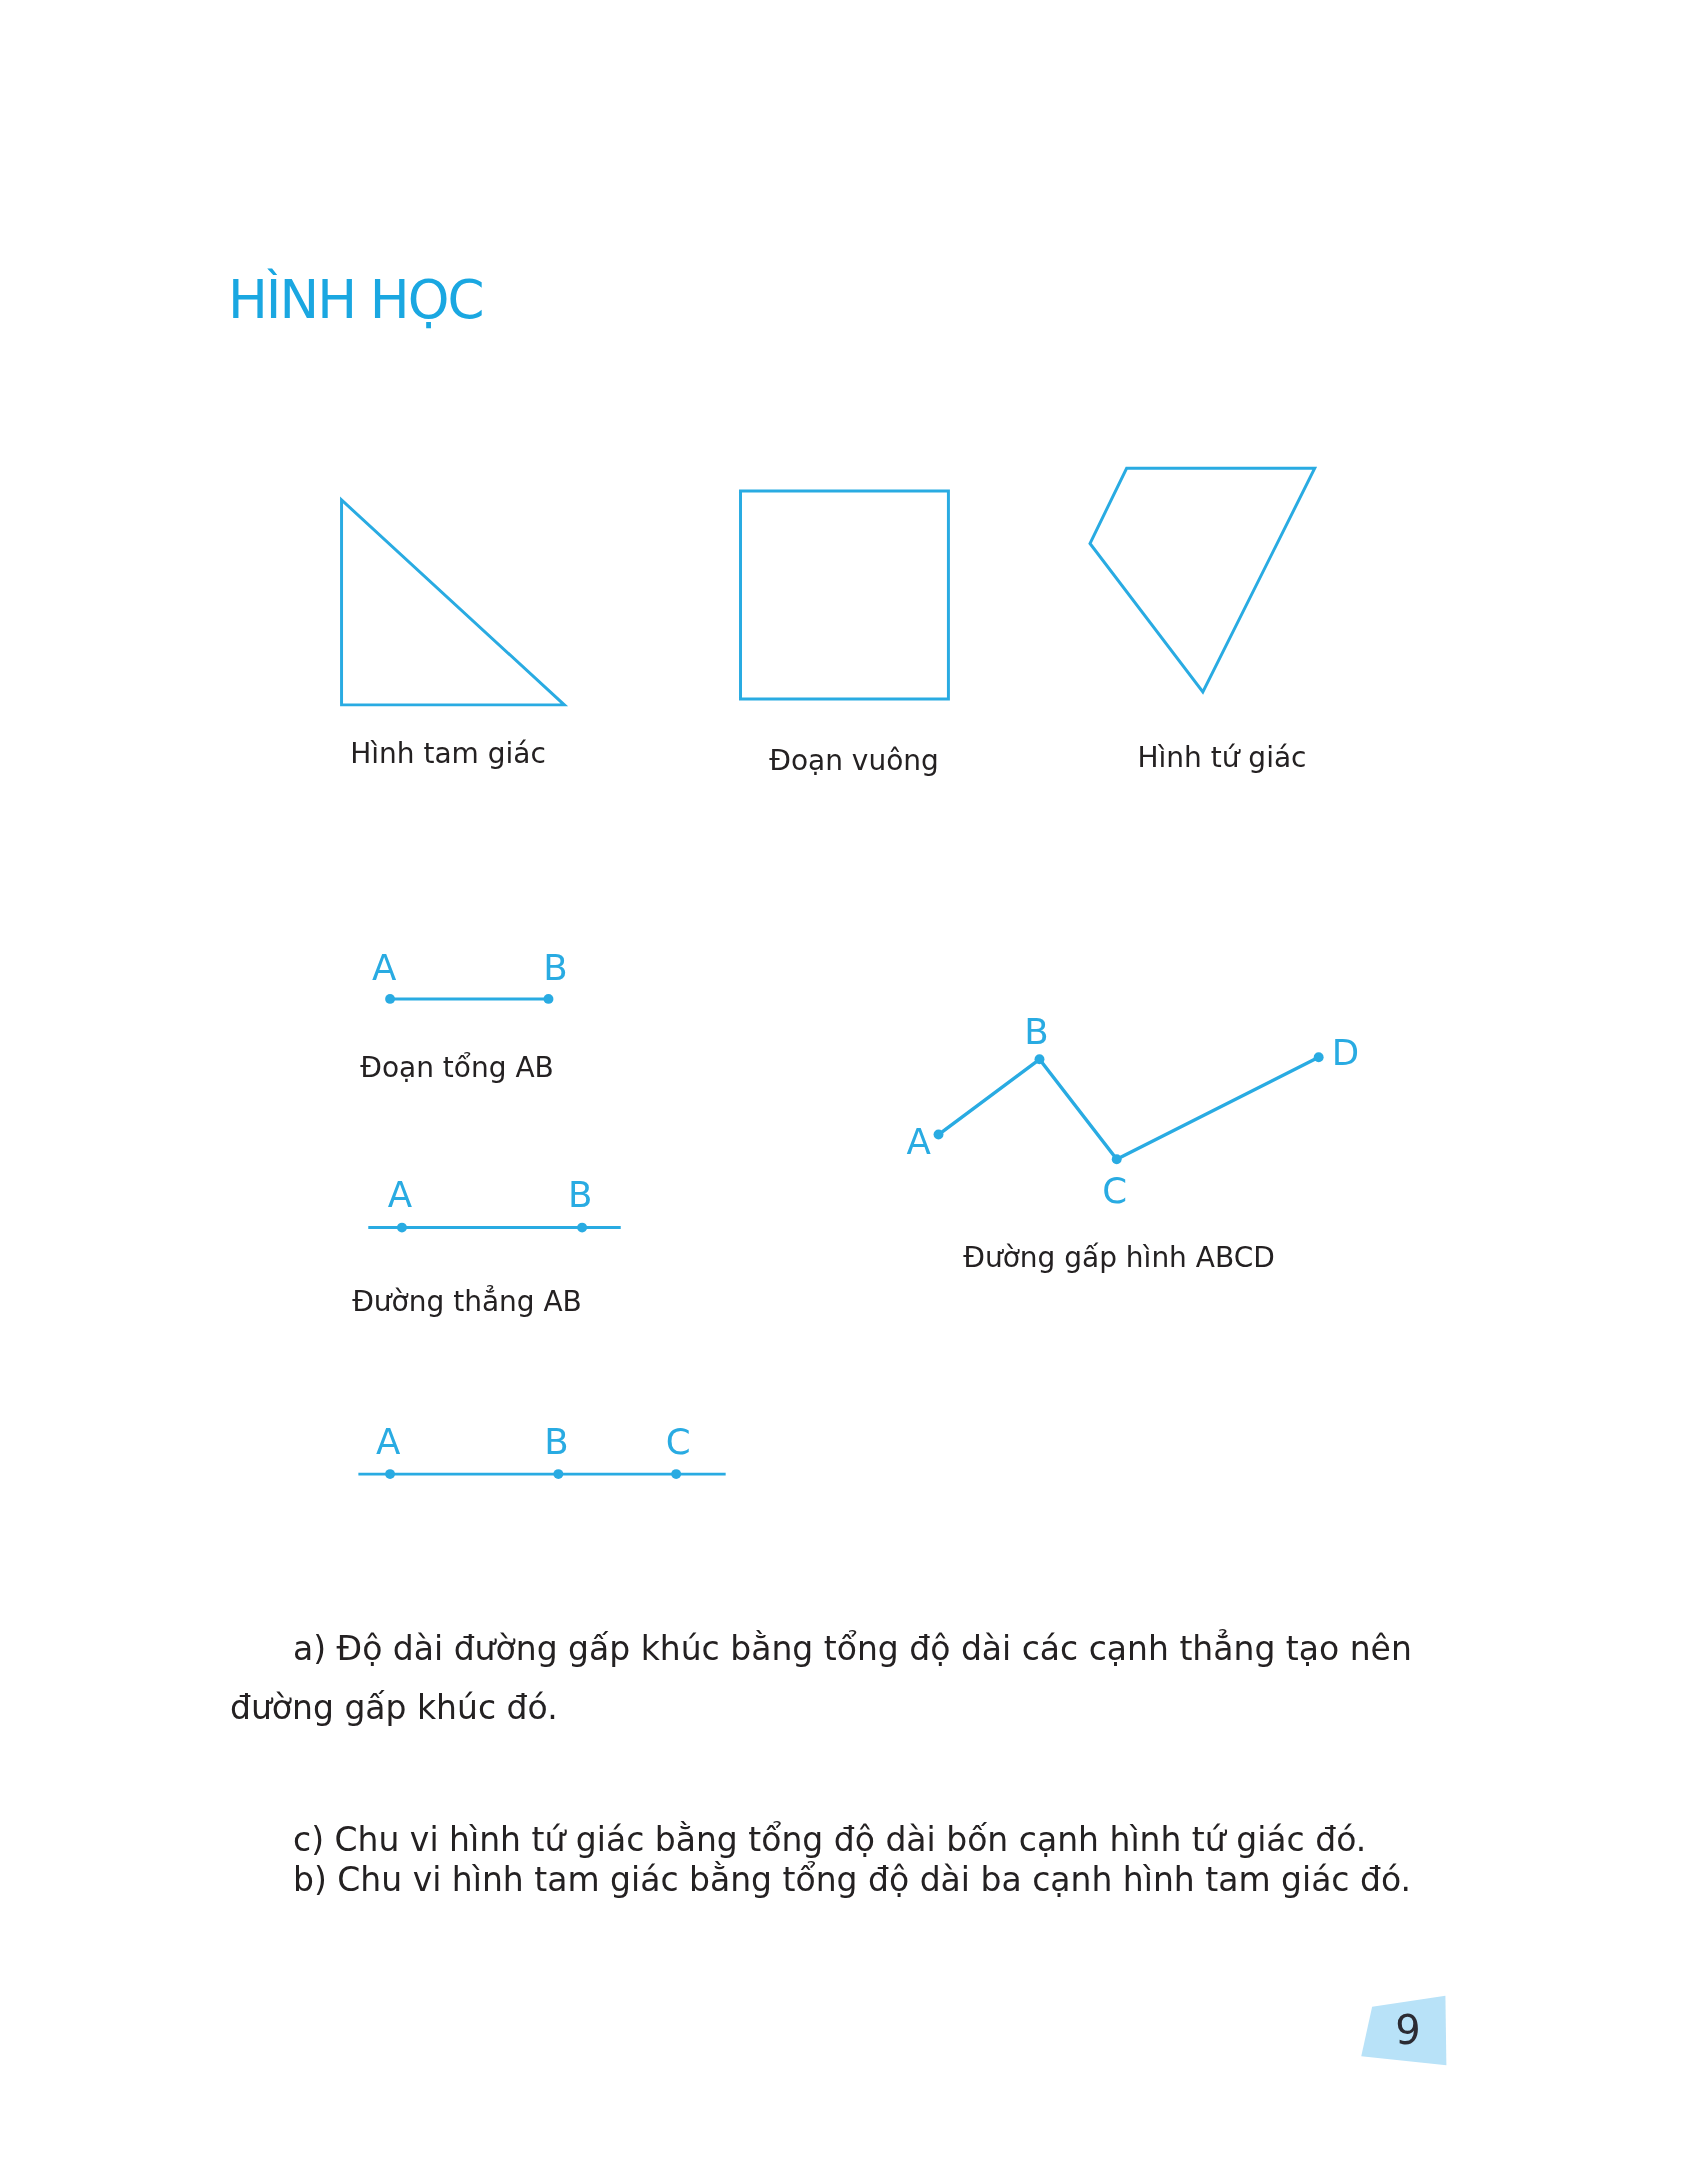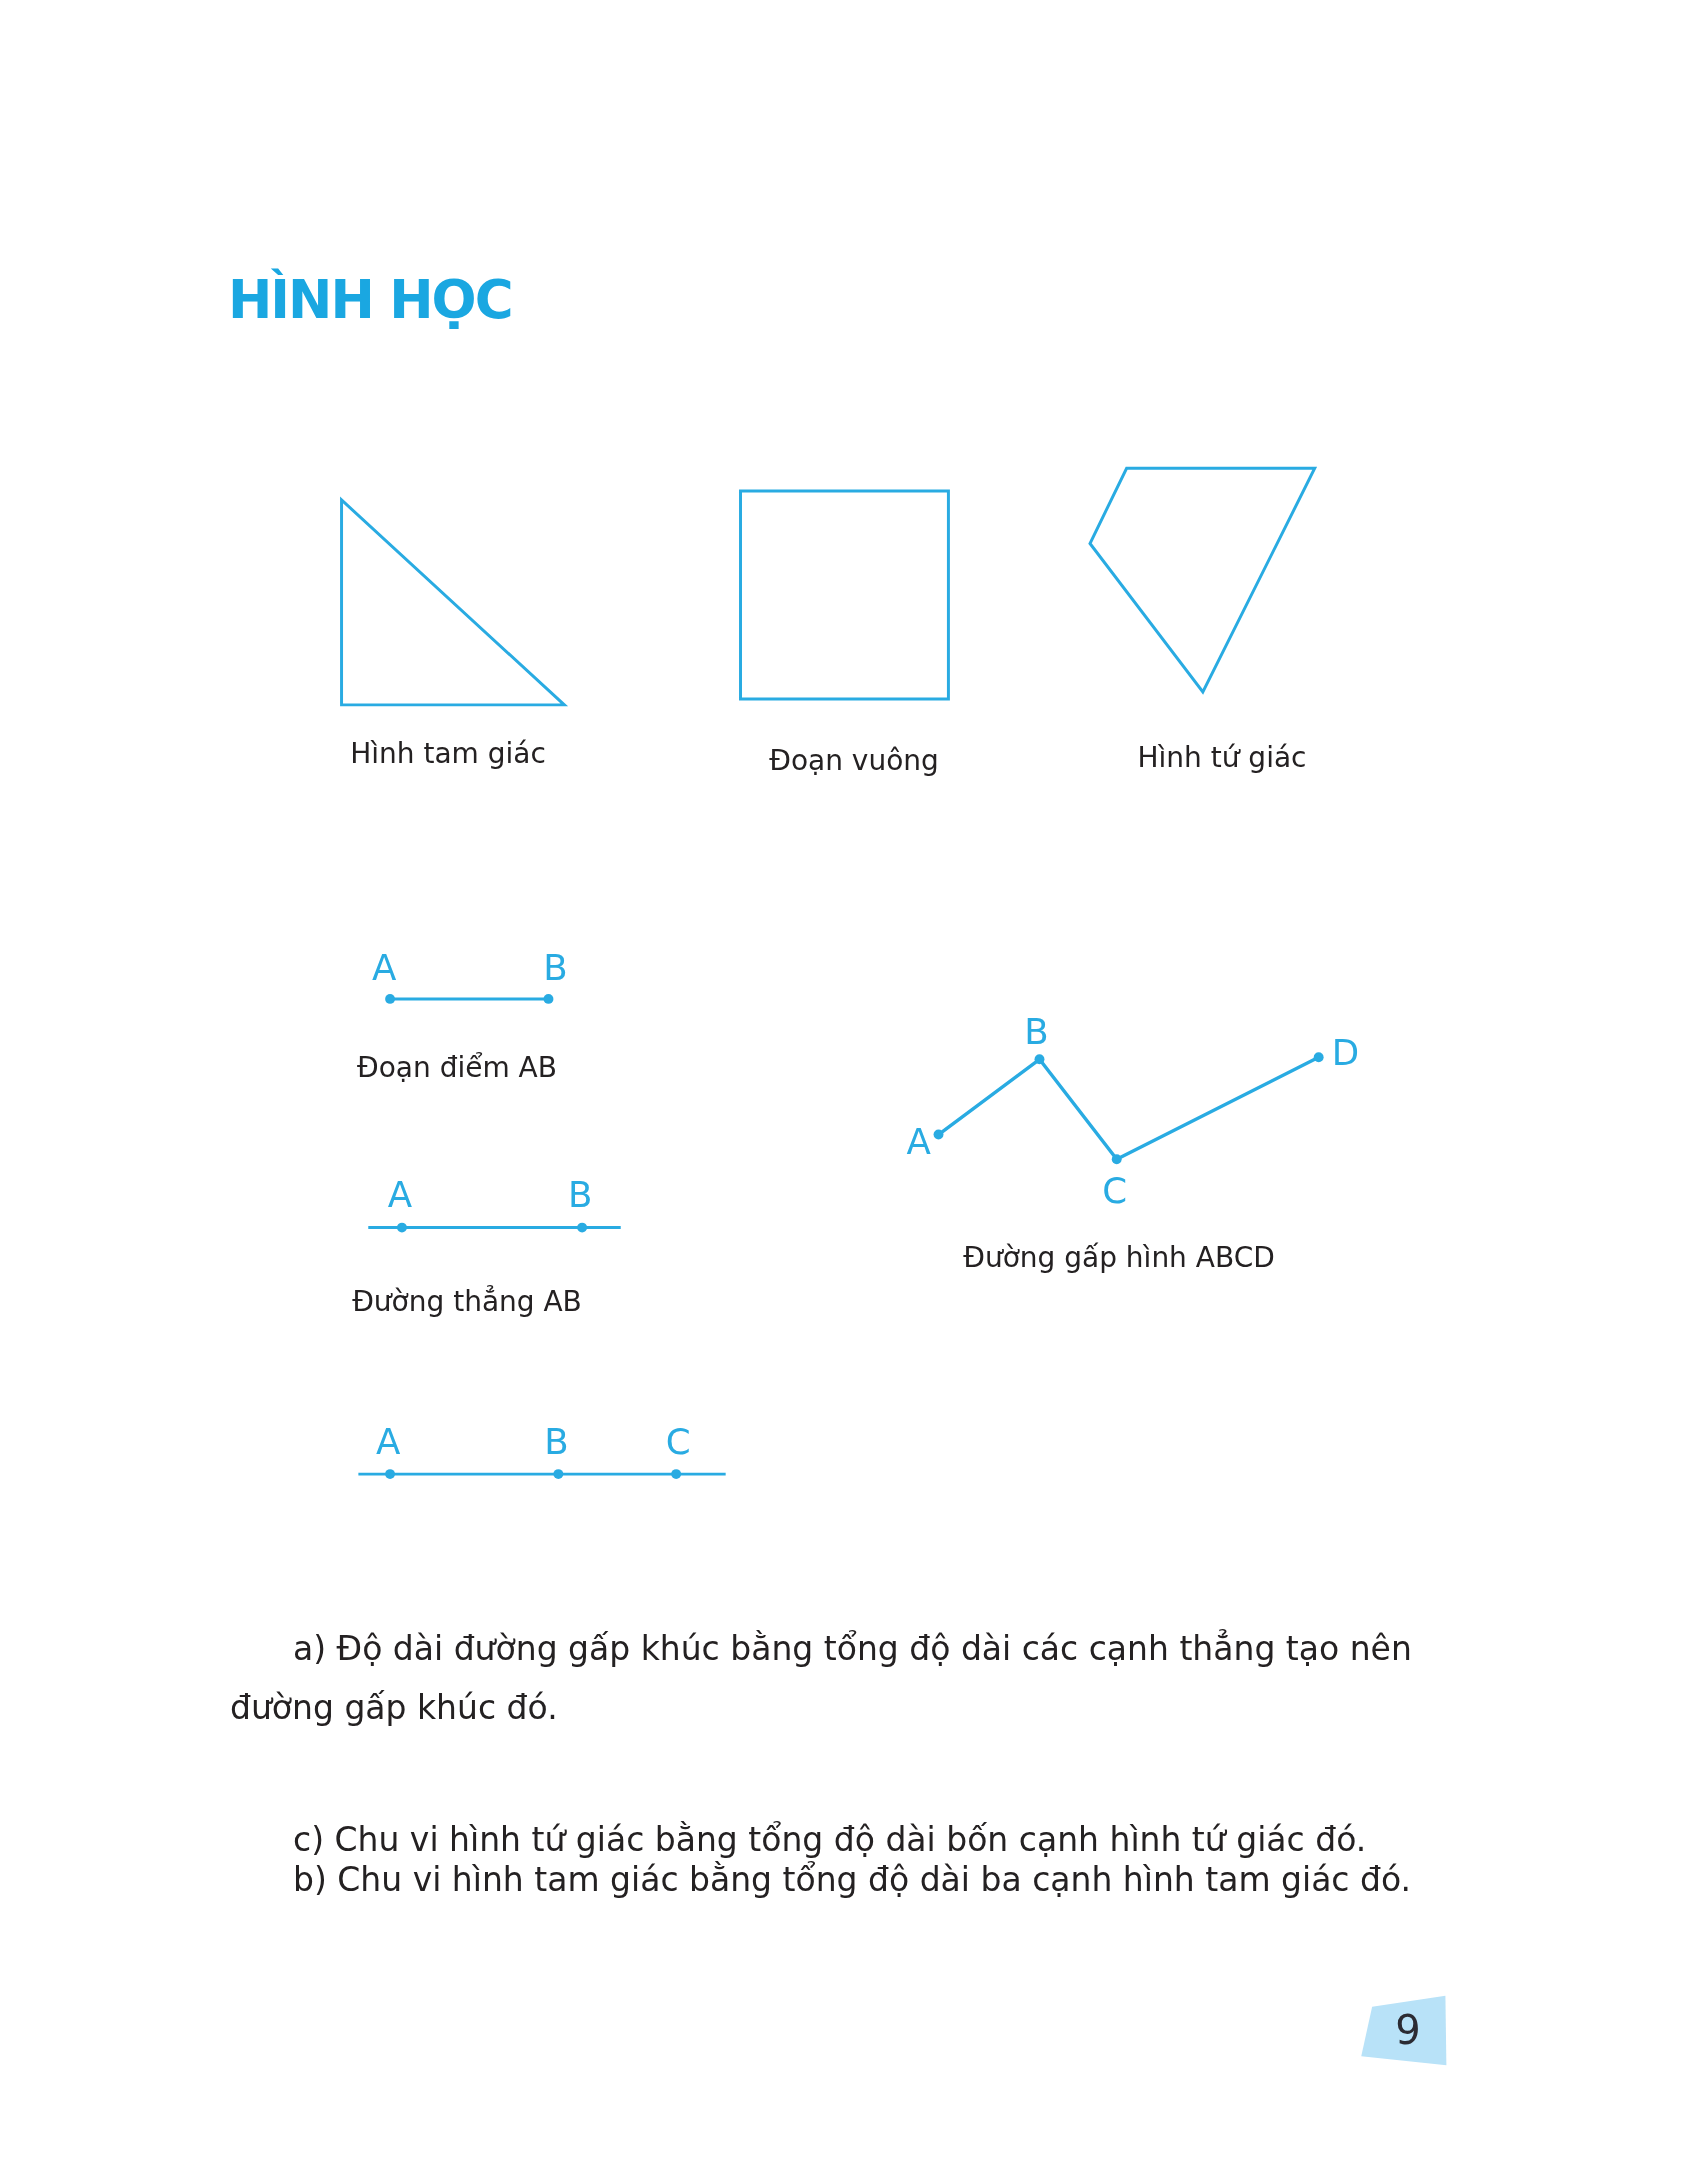--- a/index.html
+++ b/index.html
@@ -2,21 +2,21 @@
 <html style="--title-color: #1AA7E1; --accent-color: #29ABE2; --text-color: #242122;"><head>
 <meta charset="utf-8">
 <style>
   html,body{margin:0;padding:0;background:#fff;}
   .page{
     position:relative;width:1683px;height:2178px;background:#ffffff;
     font-family:"DejaVu Sans",sans-serif;overflow:hidden;
   }
   .abs{position:absolute;}
   .title{
-    left:228px;top:269px;font-size:53px;font-weight:bold;
+    left:228px;top:269px;font-size:53px;font-weight:normal;
     letter-spacing:-2px;color:var(--title-color);white-space:nowrap;
   }
   #diagram{position:absolute;left:0;top:0;}
   .shape-label,.caption{
     transform:translateX(-50%);font-size:28px;color:var(--text-color);
     white-space:nowrap;
   }
   .para{
     left:230px;width:1238px;font-size:33px;line-height:59px;
     color:var(--text-color);text-indent:63px;
@@ -63,21 +63,21 @@
       <text x="562" y="1456" fill="#29ABE2" text-anchor="middle" dominant-baseline="central" font-size="36" font-family="&quot;DejaVu Sans&quot;, sans-serif">B</text>
       <circle cx="683" cy="1489" r="5" fill="#29ABE2"></circle>
       <text x="685" y="1456" fill="#29ABE2" text-anchor="middle" dominant-baseline="central" font-size="36" font-family="&quot;DejaVu Sans&quot;, sans-serif">C</text>
       <polygon points="1386,2027 1460,2016 1461,2086 1375,2077" fill="#B8E2F8"></polygon>
     </svg>
 
   <div class="abs shape-label" style="left:448px;top:737px;">Hình tam giác</div>
   <div class="abs shape-label" style="left:854px;top:744px;">Đoạn vuông</div>
   <div class="abs shape-label" style="left:1222px;top:741px;">Hình tứ giác</div>
 
-  <div class="abs caption" style="left:457px;top:1051px;">Đoạn điểm AB</div>
+  <div class="abs caption" style="left:457px;top:1051px;">Đoạn tổng AB</div>
   <div class="abs caption" style="left:467px;top:1285px;">Đường thẳng AB</div>
   <div class="abs caption" style="left:1119px;top:1241px;">Đường gấp hình ABCD</div>
 
   <div class="abs para" style="top:1619px;">a) Độ dài đường gấp khúc bằng tổng độ dài các cạnh thẳng tạo nên đường gấp khúc đó.</div>
   <div class="abs para" style="top:1850px;width:1337px;">b) Chu vi hình tam giác bằng tổng độ dài ba cạnh hình tam giác đó.</div>
   <div class="abs para" style="top:1810px;width:1337px;">c) Chu vi hình tứ giác bằng tổng độ dài bốn cạnh hình tứ giác đó.</div>
 
   <div class="abs page-num">9</div>
 
 </div>

